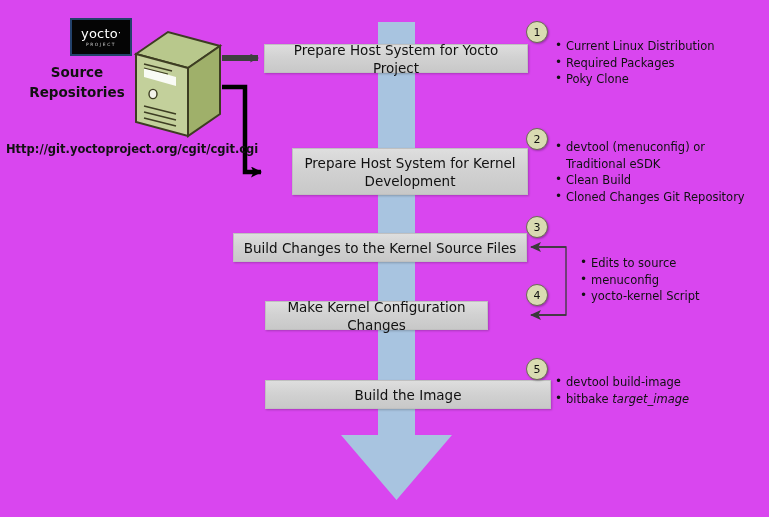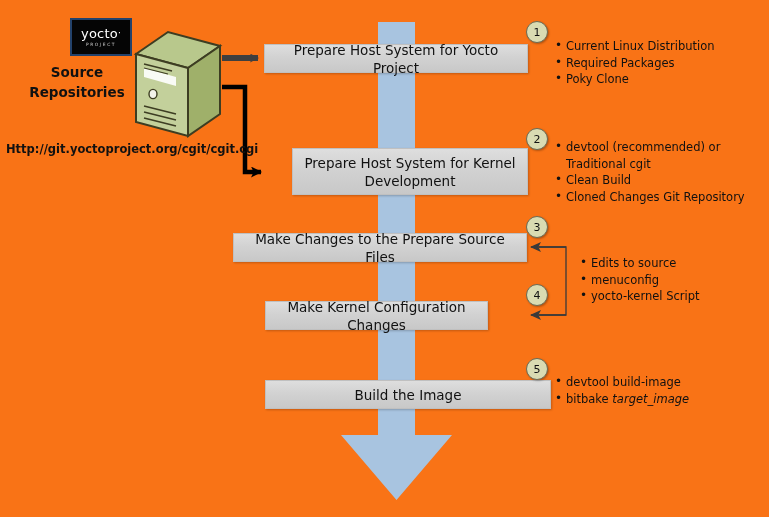--- a/index.html
+++ b/index.html
@@ -10,21 +10,21 @@
   }
   body {
     font-family: "DejaVu Sans", "Liberation Sans", sans-serif;
     color: #1a1a1a;
   }
   #canvas {
     position: relative;
     width: 769px;
     height: 517px;
     overflow: hidden;
-    background: #f97316;
+    background: #d946ef;
   }
   
   #flow-arrow-svg {
     position: absolute;
     left: 0; top: 0;
     width: 769px; height: 517px;
     pointer-events: none;
   }
   
   #yocto-logo {
@@ -217,27 +217,27 @@
       <li>Current Linux Distribution</li>
       <li>Required Packages</li>
       <li>Poky Clone</li>
     </ul>
   </div>
 
   <div class="proc-box" id="box-2" style="left:292px; top:148px; width:236px; height:47px;">Prepare Host System for Kernel Development</div>
   <div class="step-badge" style="left:526px; top:128px;">2</div>
   <div class="note" style="left:553px; top:139px; width:175px;">
     <ul>
-      <li class="wrap">devtool (recommended) or Traditional cgit</li>
+      <li class="wrap">devtool (menuconfig) or Traditional eSDK</li>
       <li>Clean Build</li>
       <li>Cloned Changes Git Repository</li>
     </ul>
   </div>
 
-  <div class="proc-box" id="box-3" style="left:233px; top:233px; width:294px; height:29px;">Make Changes to the Prepare Source Files</div>
+  <div class="proc-box" id="box-3" style="left:233px; top:233px; width:294px; height:29px;">Build Changes to the Kernel Source Files</div>
   <div class="step-badge" style="left:526px; top:216px;">3</div>
 
   <div class="proc-box" id="box-4" style="left:265px; top:301px; width:223px; height:29px;">Make Kernel Configuration Changes</div>
   <div class="step-badge" style="left:526px; top:284px;">4</div>
 
   <div class="note" style="left:578px; top:255px;">
     <ul>
       <li>Edits to source</li>
       <li>menuconfig</li>
       <li>yocto-kernel Script</li>

